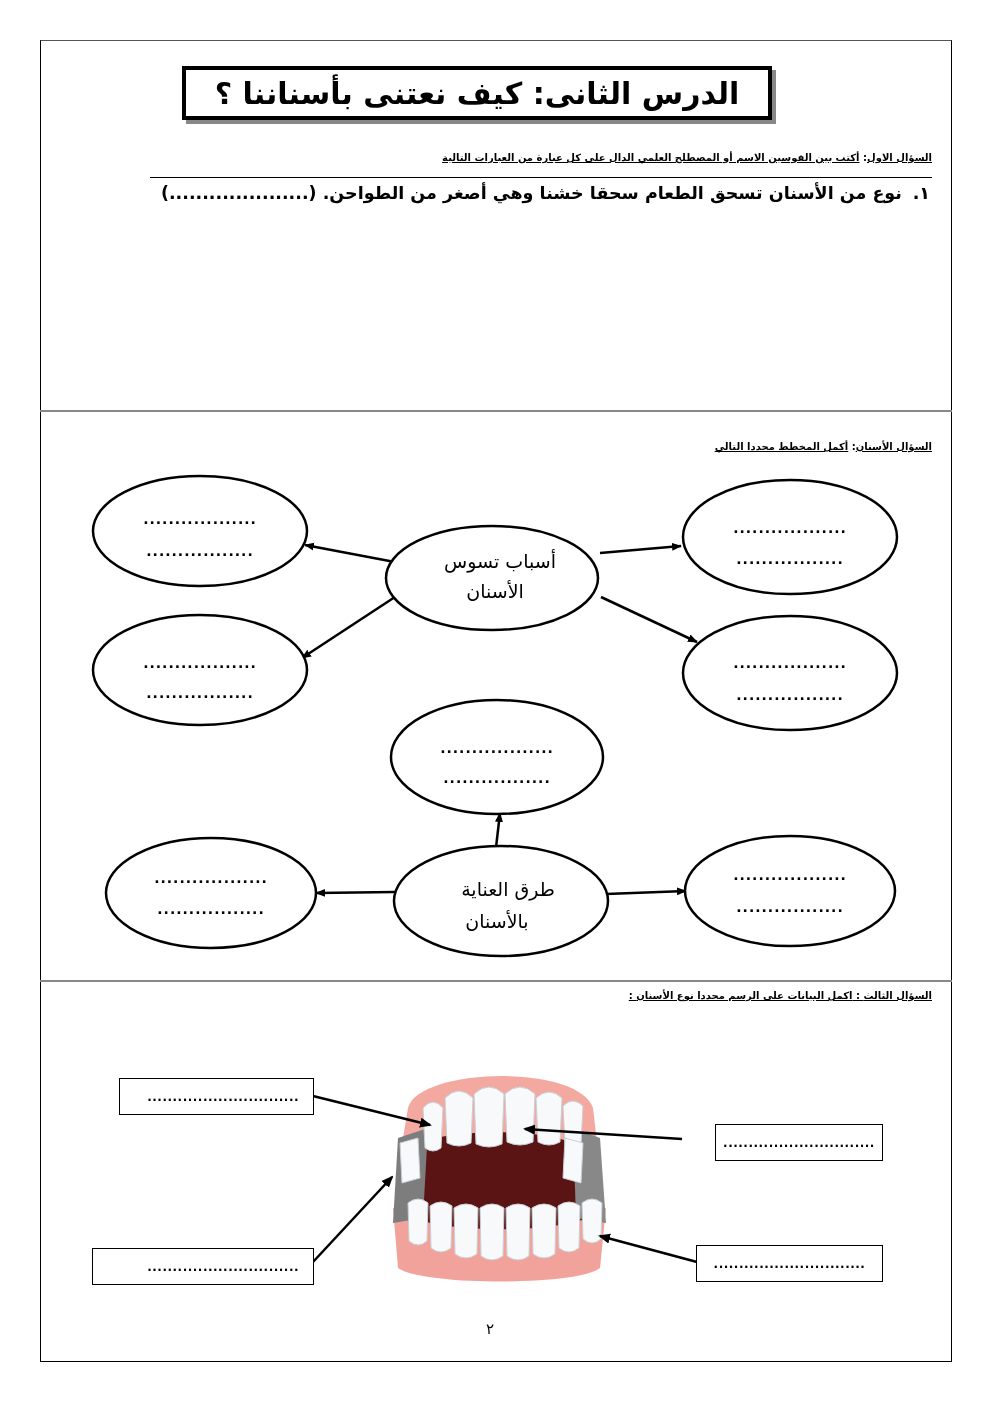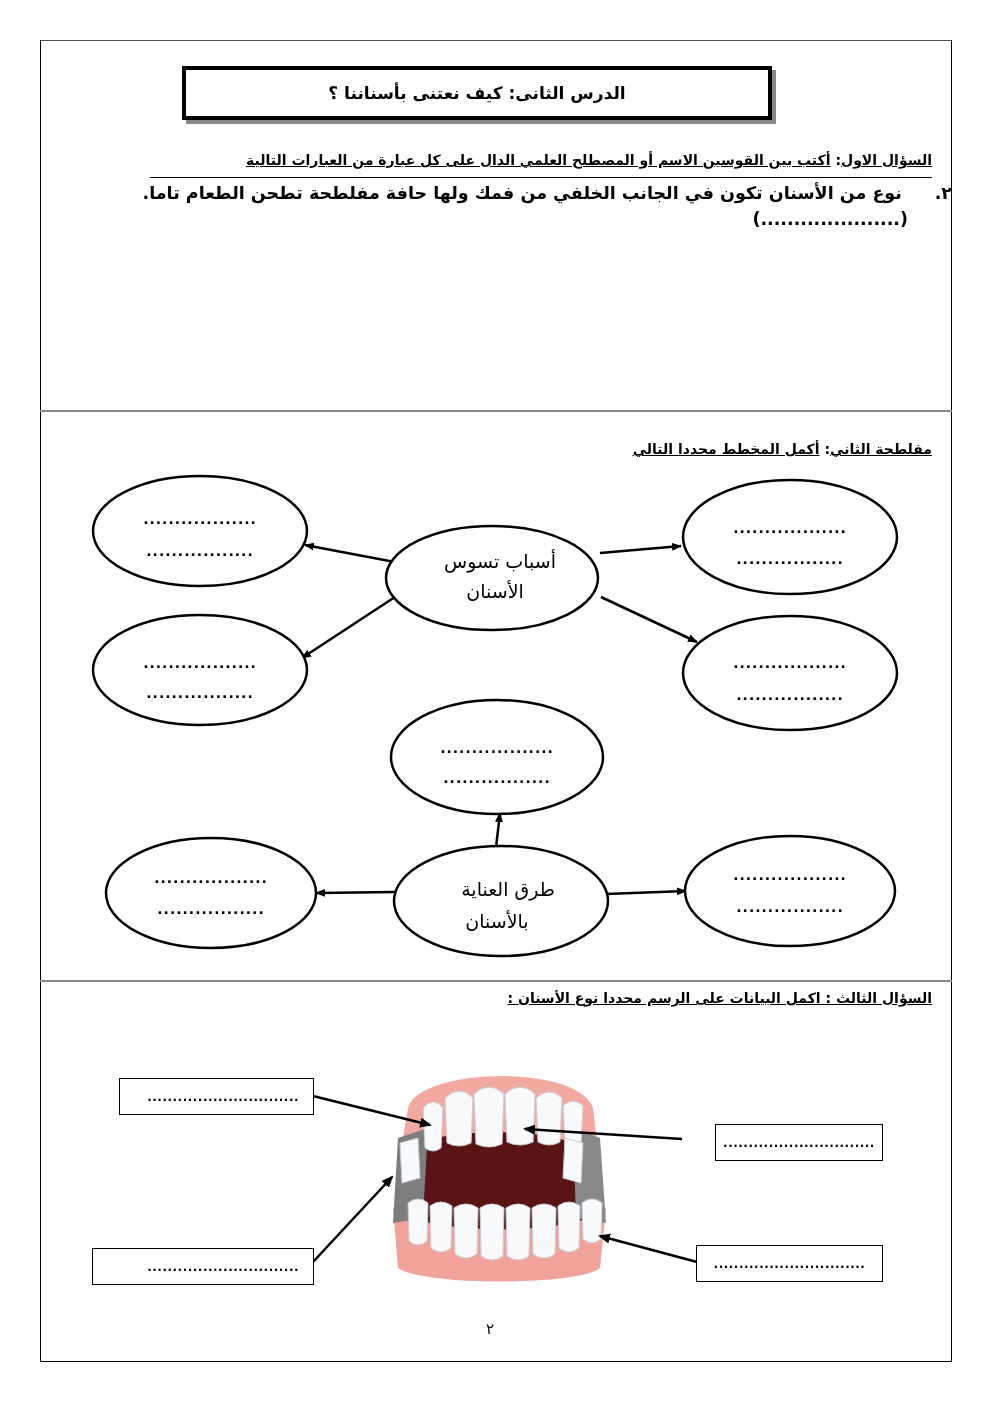--- a/index.html
+++ b/index.html
@@ -4,22 +4,22 @@
 <style>
   html, body { margin: 0; padding: 0; background: #ffffff; }
   body { width: 992px; height: 1403px; position: relative; overflow: hidden;
          font-family: "DejaVu Sans", "Liberation Sans", sans-serif; color: #000; }
   .page-frame { position: absolute; left: 40px; top: 40px; width: 912px; height: 1322px;
                 border: 1.5px solid #000; border-top-color: #555; box-sizing: border-box; }
   .divider { position: absolute; left: 40px; width: 912px; height: 0; border-top: 2px solid #888; }
   .title-box { position: absolute; left: 182px; top: 66px; width: 590px; height: 54px;
                border: 4px solid #000; box-sizing: border-box; background: #fff;
                box-shadow: 4px 4px 0 #888; display: flex; align-items: center; justify-content: center; }
-  .title-text { direction: rtl; font-weight: bold; font-size: 17px; font-family: "DejaVu Sans", sans-serif; }
-  .q-heading { position: absolute; direction: rtl; font-weight: bold; font-size: 14px;
+  .title-text { direction: rtl; font-weight: bold; font-size: 30px; font-family: "DejaVu Sans", sans-serif; }
+  .q-heading { position: absolute; direction: rtl; font-weight: bold; font-size: 10px;
                font-family: "DejaVu Sans", sans-serif; white-space: nowrap; }
   .q-heading .ul { text-decoration: underline; }
   .q1-rule { position: absolute; left: 150px; top: 177px; width: 782px; border-top: 1.5px solid #000; }
   .q1-list { position: absolute; right: 62px; top: 180px; width: 860px; direction: rtl;
              font-weight: bold; font-size: 17.5px; line-height: 26px; font-family: "DejaVu Sans", sans-serif; }
   .q1-item { position: relative; padding-right: 0; }
   .q1-item .num { display: inline-block; min-width: 22px; }
   .dots { font-family: "DejaVu Sans", sans-serif; font-weight: bold; font-size: 14px; letter-spacing: 1px; }
   .mouth-img { position: absolute; left: 378px; top: 1058px; width: 243px; height: 225px; }
   .label-box { position: absolute; border: 1.5px solid #000; box-sizing: border-box; background: #fff;
@@ -36,30 +36,30 @@
 <div class="title-box">
   <span class="title-text">الدرس  الثانى:  كيف نعتنى بأسناننا ؟</span>
 </div>
 
 <div class="q-heading" style="right:60px; top:152px;">
   <span class="ul">السؤال الاول</span><span>: </span><span class="ul">أكتب بين القوسين الاسم أو المصطلح العلمي الدال على كل عبارة من العبارات التالية</span>
 </div>
 <div class="q1-rule"></div>
 
 <div class="q1-list">
-  <div class="q1-item" style="padding-right:22px; text-indent:-22px;">
-    <span class="num">٢.</span>
-    <span>نوع من الأسنان تكون في الجانب الخلفي من فمك ولها حافة مفلطحة تطحن الطعام تاما. (.....................)</span>
+  <div class="q1-item">
+    <span class="num">١.</span>
+    <span>نوع من الأسنان تسحق الطعام سحقا خشنا وهي أصغر من الطواحن. (.....................)</span>
   </div>
 </div>
 
 <div class="divider" style="top:410px;"></div>
 
 <div class="q-heading" style="right:60px; top:441px;">
-  <span class="ul">مفلطحة الثاني</span><span>: </span><span class="ul">أكمل المخطط محددا التالي</span>
+  <span class="ul">السؤال الأسنان</span><span>: </span><span class="ul">أكمل المخطط محددا التالي</span>
 </div>
 
 <svg width="992" height="520" style="position:absolute; left:0; top:470px;">
   <defs>
     <marker id="arr" markerWidth="10" markerHeight="10" refX="9" refY="5" orient="auto" markerUnits="userSpaceOnUse">
       <path d="M0,1 L10,5 L0,9 Z" fill="#000"></path>
     </marker>
   </defs>
 
   <line x1="400" y1="563" x2="305" y2="545" transform="translate(0,-470)" stroke="#000" stroke-width="2.5" marker-end="url(#arr)"></line>

